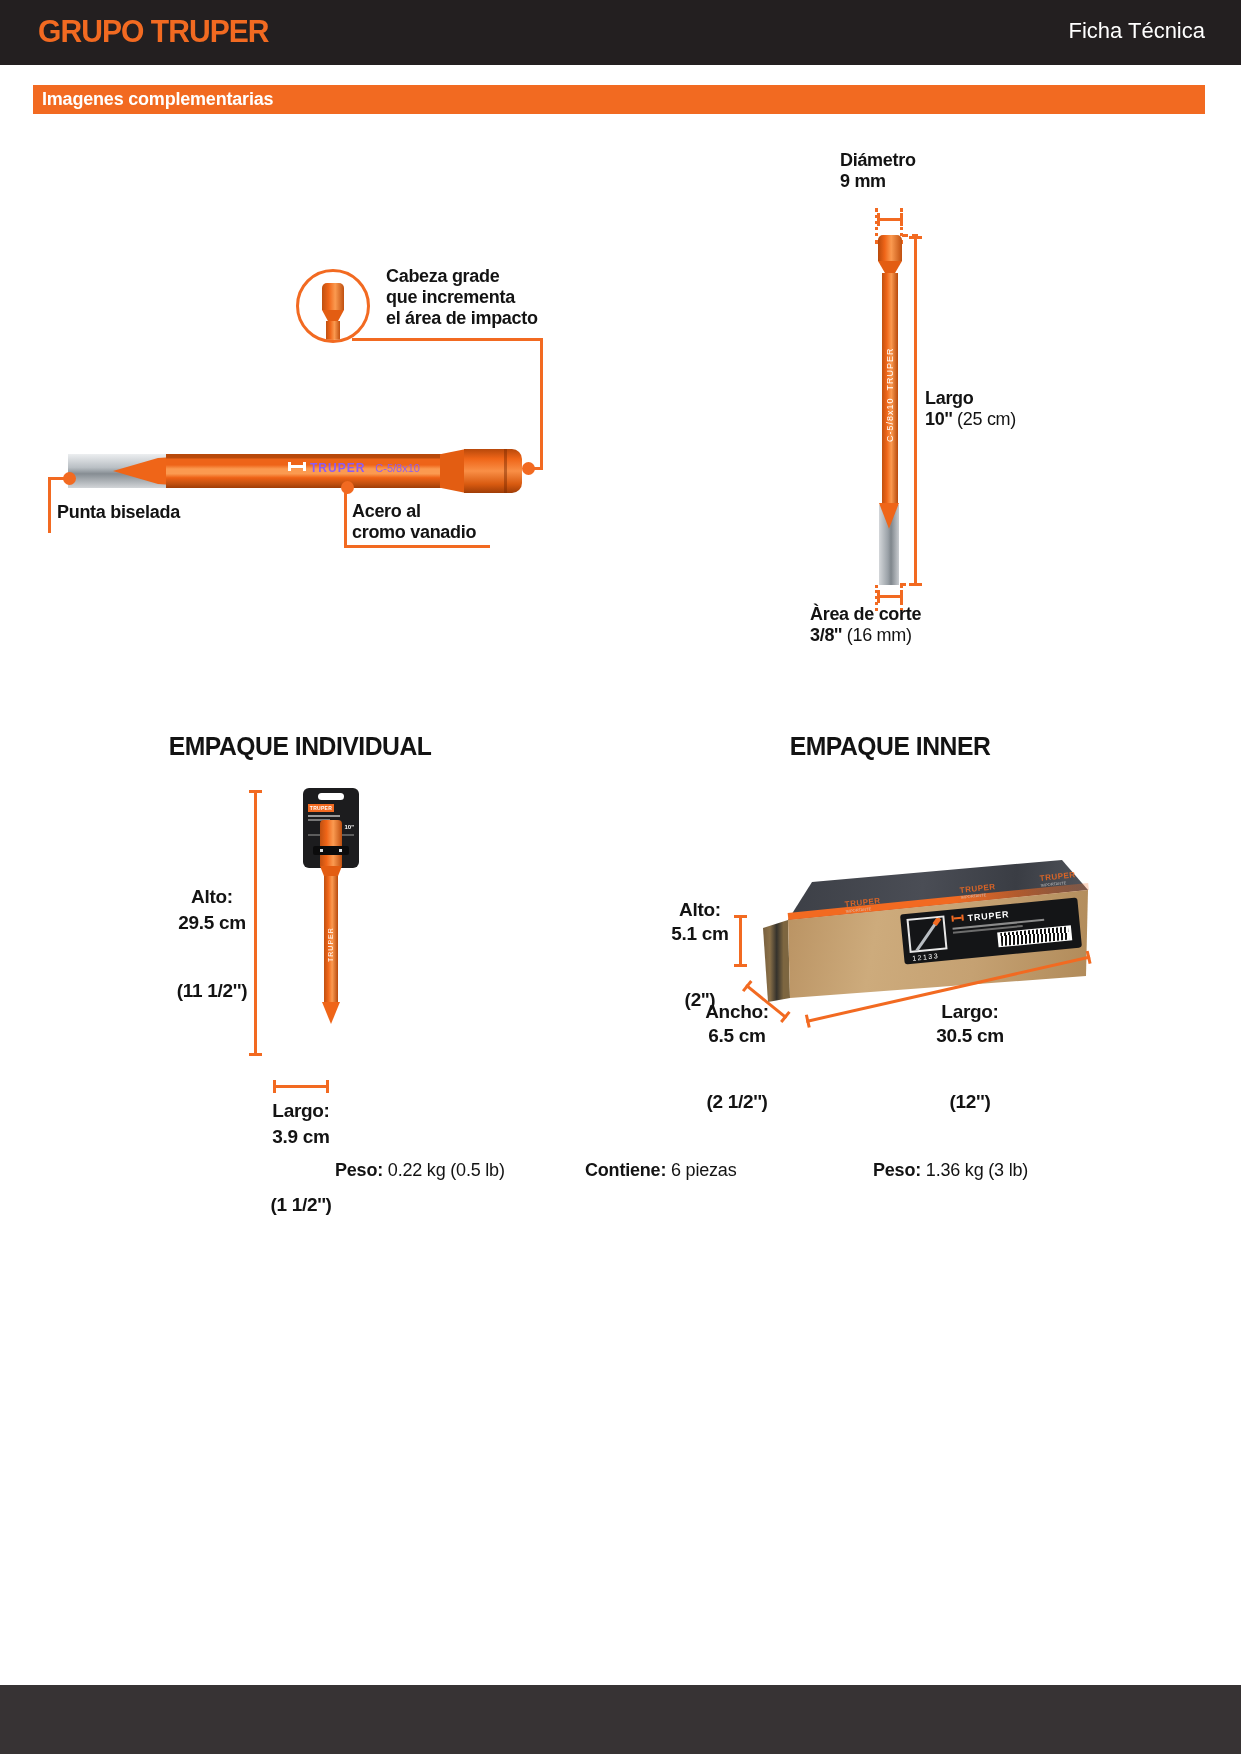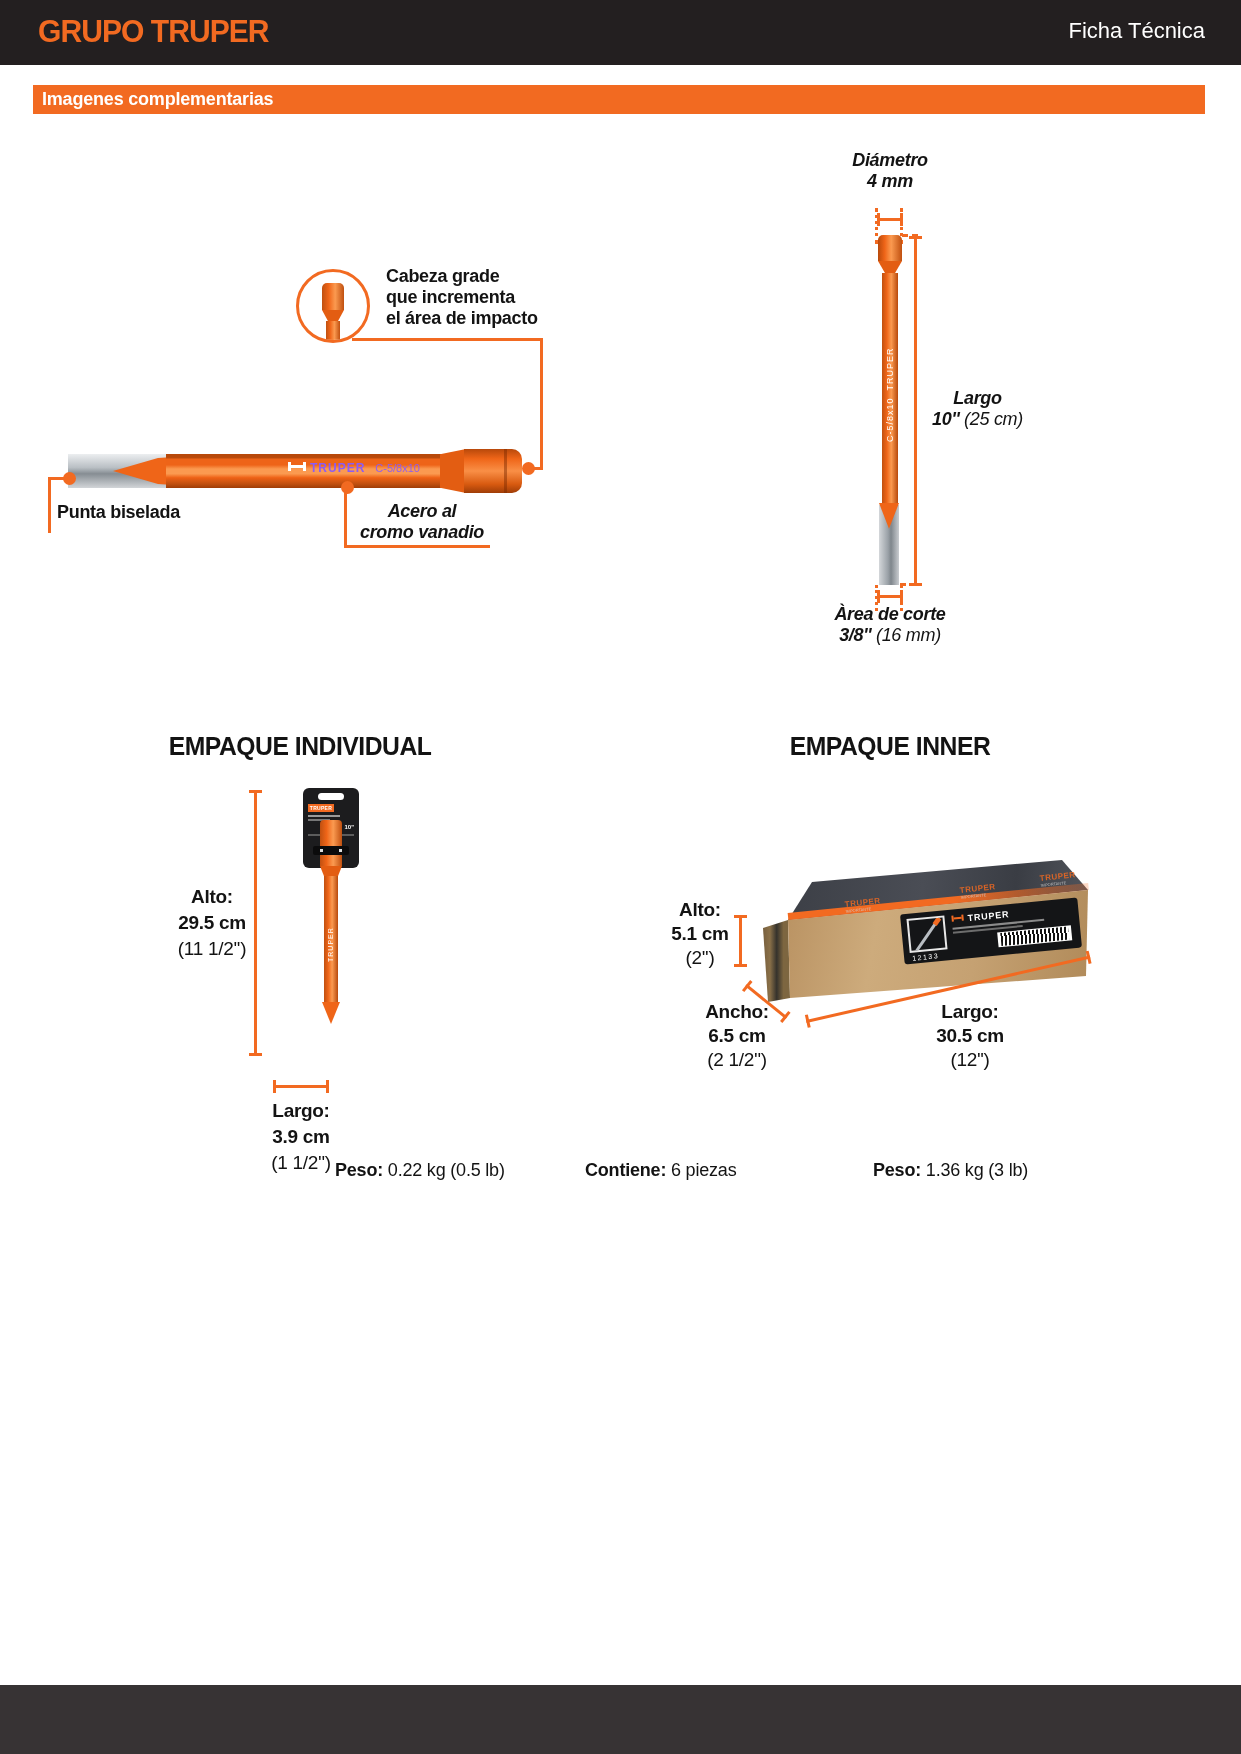--- a/index.html
+++ b/index.html
@@ -23,23 +23,23 @@
   .dimv{position:absolute;width:3px;background:#F26A21;}
   .dimv::before,.dimv::after{content:"";position:absolute;left:-5px;height:3px;width:13px;background:#F26A21;}
   .dimv::before{top:0}.dimv::after{bottom:0}
   .dotg{position:absolute;width:0;border-left:3px dotted #F26A21;}
   .ddh{position:absolute;height:0;border-top:3px dashed #F26A21;}
   .lead{position:absolute;background:#F26A21;}
   .dot{position:absolute;width:13px;height:13px;border-radius:50%;background:#F26A21;}
 
   
   .b18{font-size:18px;font-weight:700;line-height:21px;letter-spacing:-0.3px;color:#131313;}
-  .ctr{text-align:center;font-style:italic;}
+  .ctr{}
   .dim3{text-align:center;font-size:19px;line-height:26px;font-weight:700;color:#131313;letter-spacing:-0.3px;}
-  .dim3 .pr{font-weight:400;}
+  .dim3 .pr{font-weight:700;margin-top:42px;}
   .pr{font-weight:400;}
   .spec{font-size:18px;color:#131313;letter-spacing:-0.2px;font-weight:400;}
   .spec b{font-weight:700;}
   .sec-ttl{width:300px;text-align:center;font-size:26px;font-weight:800;letter-spacing:-0.5px;color:#131313;transform:scaleX(.95);}
 
   
   .tlogo{display:inline-block;width:12px;height:9px;vertical-align:1px;margin-right:4px;
          border-left:3px solid #fff;border-right:3px solid #fff;
          background:linear-gradient(#fff,#fff) center/100% 3px no-repeat;}
 
@@ -183,21 +183,21 @@
   <div class="dot" style="left:341px;top:481px;"></div>
   <div class="lead" style="left:344px;top:488px;width:3px;height:60px;"></div>
   <div class="lead" style="left:344px;top:545px;width:146px;height:3px;"></div>
   <div class="abs b18 ctr" style="left:352px;top:501px;width:140px;">
     <div>Acero al</div>
     <div>cromo vanadio</div>
   </div>
 
   <div class="abs b18 ctr" style="left:840px;top:150px;width:100px;">
     <div>Diámetro</div>
-    <div>4 mm</div>
+    <div>9 mm</div>
   </div>
   <div class="dimh" style="left:877px;top:218px;width:26px;"></div>
   <div class="dotg" style="left:875px;top:208px;height:36px;"></div>
   <div class="dotg" style="left:900px;top:208px;height:36px;"></div>
   <div class="ddh" style="left:902px;top:234px;width:16px;"></div>
 
   <div class="abs vhead"></div>
   <div class="abs vflare"></div>
   <div class="abs vshaft"></div>
   <div class="abs vblade"></div>

